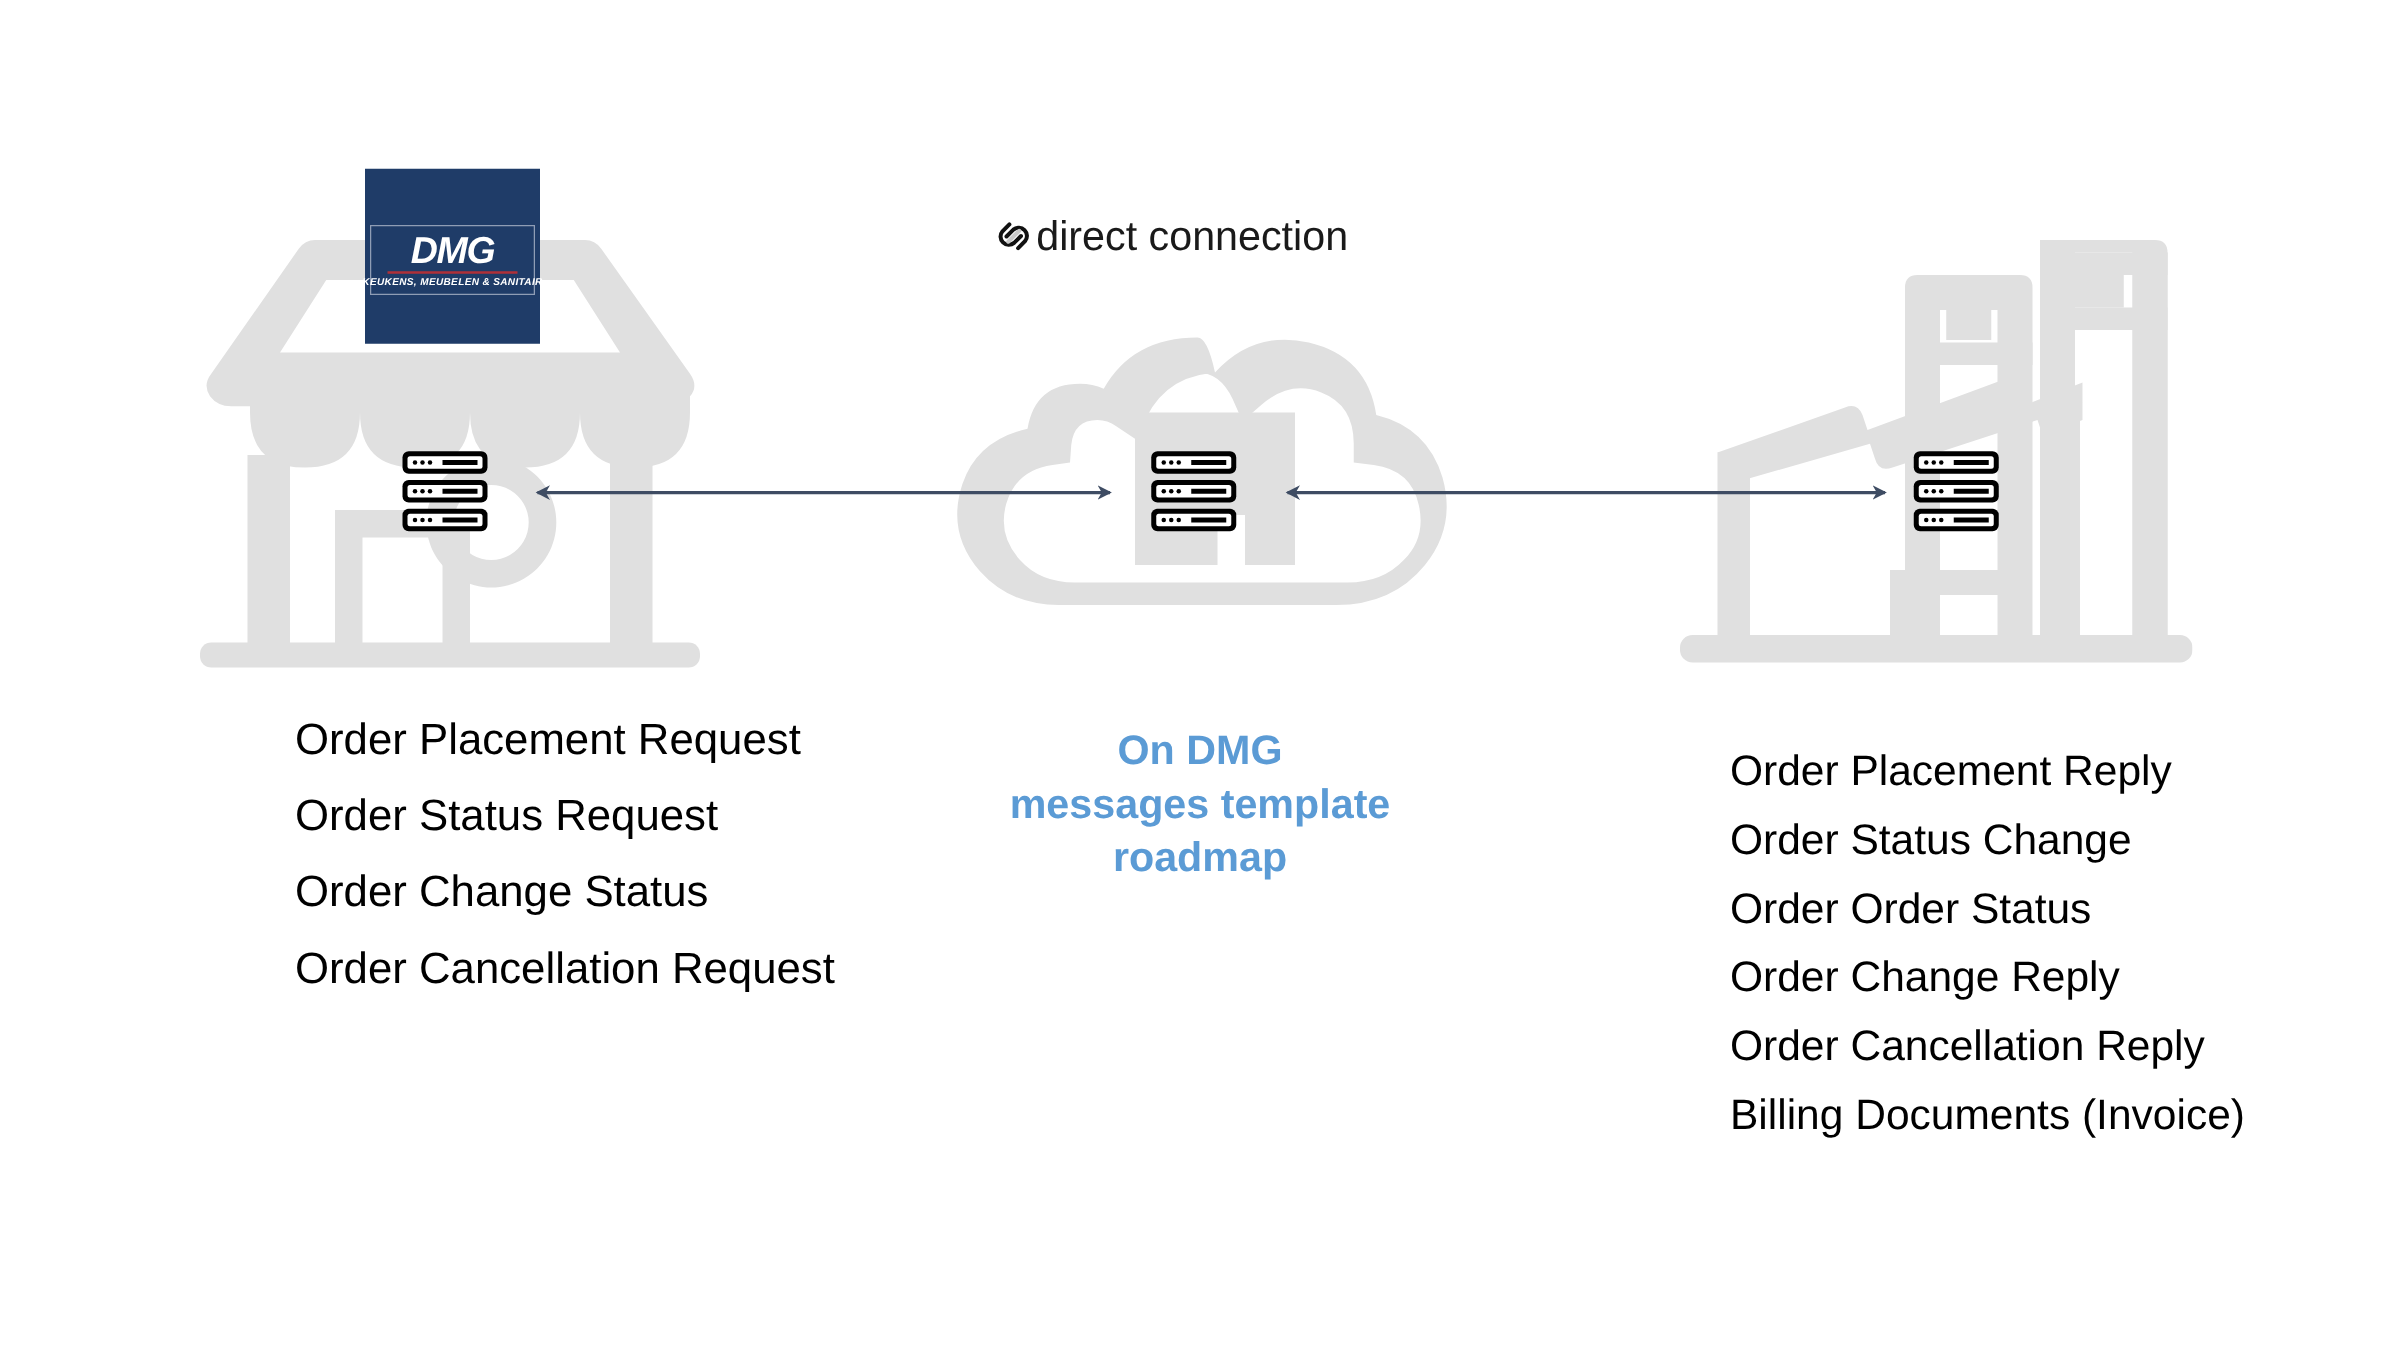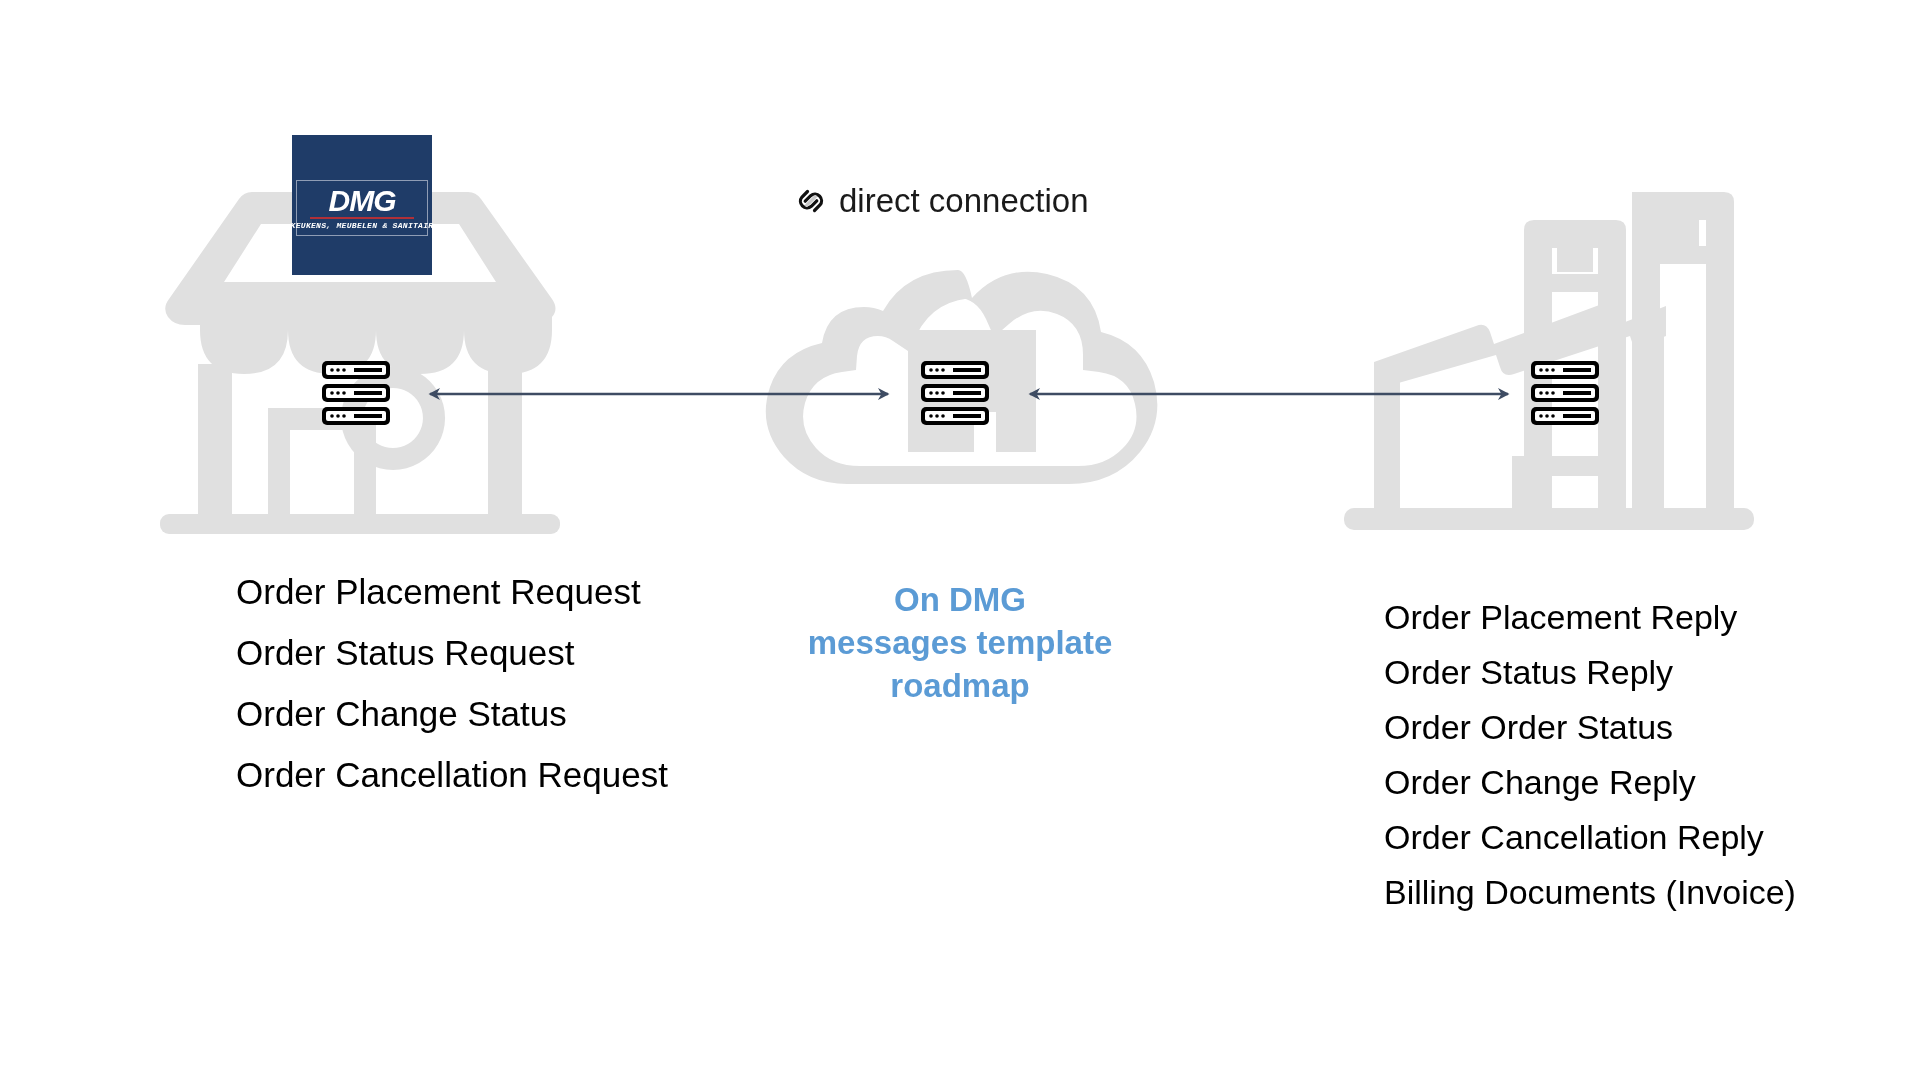--- a/index.html
+++ b/index.html
@@ -59,21 +59,21 @@
     margin-top: -1px;
   }
   #dmg-logo .logo-rule {
     width: 104px;
     height: 2px;
     background: #b03038;
     margin: 1px 0 2px 0;
   }
   #dmg-logo .logo-sub {
     color: #ffffff;
-    font-family: Liberation Mono, monospace;
+    font-family: Liberation Sans, sans-serif;
     font-weight: 700;
     font-style: italic;
     font-size: 8px;
     line-height: 9px;
     letter-spacing: 0.3px;
     white-space: nowrap;
   }
 
   
   .server-icon { position: absolute; z-index: 6; }
@@ -114,24 +114,23 @@
     font-family: "Liberation Sans", sans-serif;
     font-size: 33px;
     line-height: 43px;
     z-index: 7;
   }
   #center-note .line { display: block; font-weight: bold; }
 
   #direct-connection {
     position: absolute;
     left: 793px;
-    top: 182px;
+    top: 170px;
     display: flex;
     align-items: center;
-    gap: 10px;
     z-index: 7;
     justify-content: center;
   }
   #direct-connection .dc-label {
     font-family: "Liberation Sans", sans-serif;
     font-size: 33px;
     line-height: 38px;
     color: #1a1a1a;
     white-space: nowrap;
   }
@@ -350,20 +349,20 @@
   </div>
 
   <div id="center-note">
     <span class="line">On DMG</span>
     <span class="line">messages template</span>
     <span class="line">roadmap</span>
   </div>
 
   <div id="right-list" class="msg-list">
     <span class="line">Order Placement Reply</span>
-    <span class="line">Order Status Reply</span>
+    <span class="line">Order Status Change</span>
     <span class="line">Order Order Status</span>
     <span class="line">Order Change Reply</span>
     <span class="line">Order Cancellation Reply</span>
     <span class="line">Billing Documents (Invoice)</span>
   </div>
 
 </div>
 
 </body></html>

